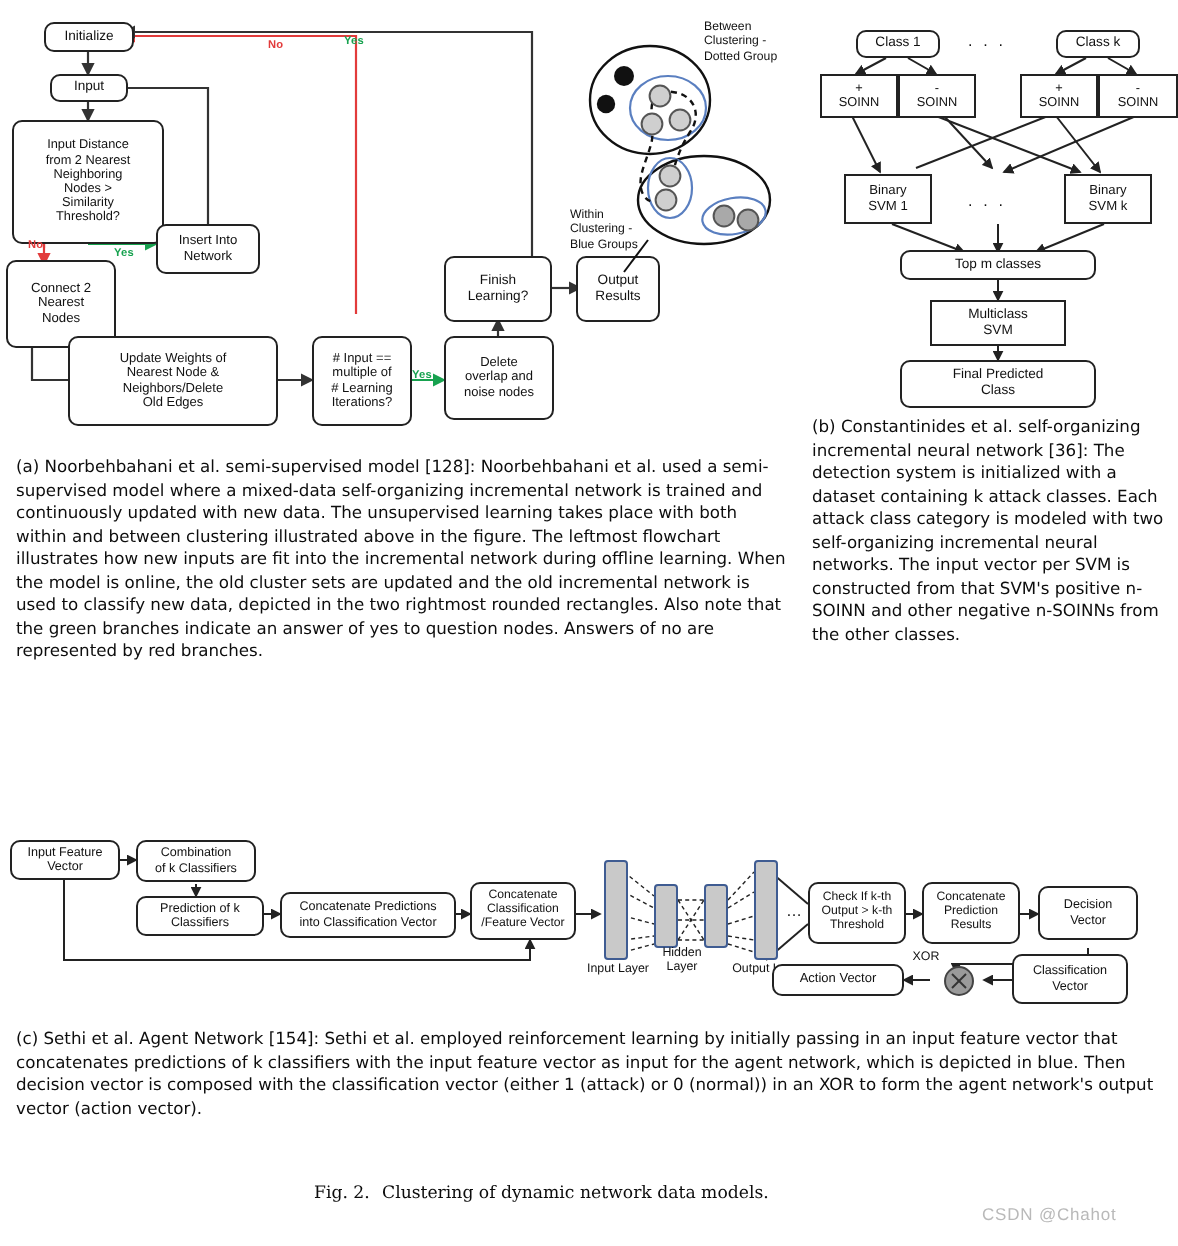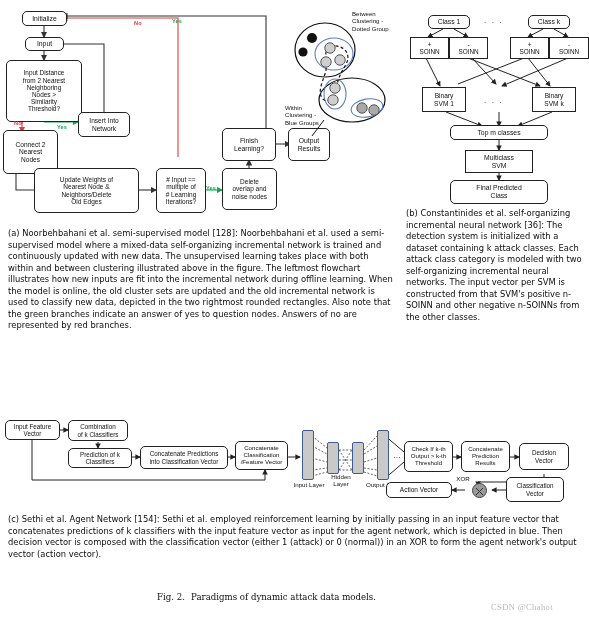--- a/index.html
+++ b/index.html
@@ -382,17 +382,17 @@
         <line x1="3" y1="3" x2="10" y2="10" stroke="#333" stroke-width="1"></line>
         <line x1="10" y1="3" x2="3" y2="10" stroke="#333" stroke-width="1"></line>
       </svg>
     </div>
     <div class="nnlabel" style="left:452px; top:64px; width:22px;">XOR</div>
   </div>
 
   <div class="caption" style="left:8px; top:514px; width:576px;">(c) Sethi et al. Agent Network [154]: Sethi et al. employed reinforcement learning by initially passing in an input feature vector that concatenates predictions of k classifiers with the input feature vector as input for the agent network, which is depicted in blue. Then decision vector is composed with the classification vector (either 1 (attack) or 0 (normal)) in an XOR to form the agent network's output vector (action vector).</div>
 
   <div class="figcap" style="left:157px; top:592px;">Fig. 2.</div>
-  <div class="figcap" style="left:191px; top:592px;">Paradigms of dynamic attack data models.</div>
-
-  <div class="watermark" style="left:491px; top:602px;font-family:Liberation Serif, serif;">CSDN @Chahot</div>
+  <div class="figcap" style="left:191px; top:592px;">Clustering of dynamic network data models.</div>
+
+  <div class="watermark" style="left:491px; top:602px;">CSDN @Chahot</div>
 
 </div>
 
 </body></html>

